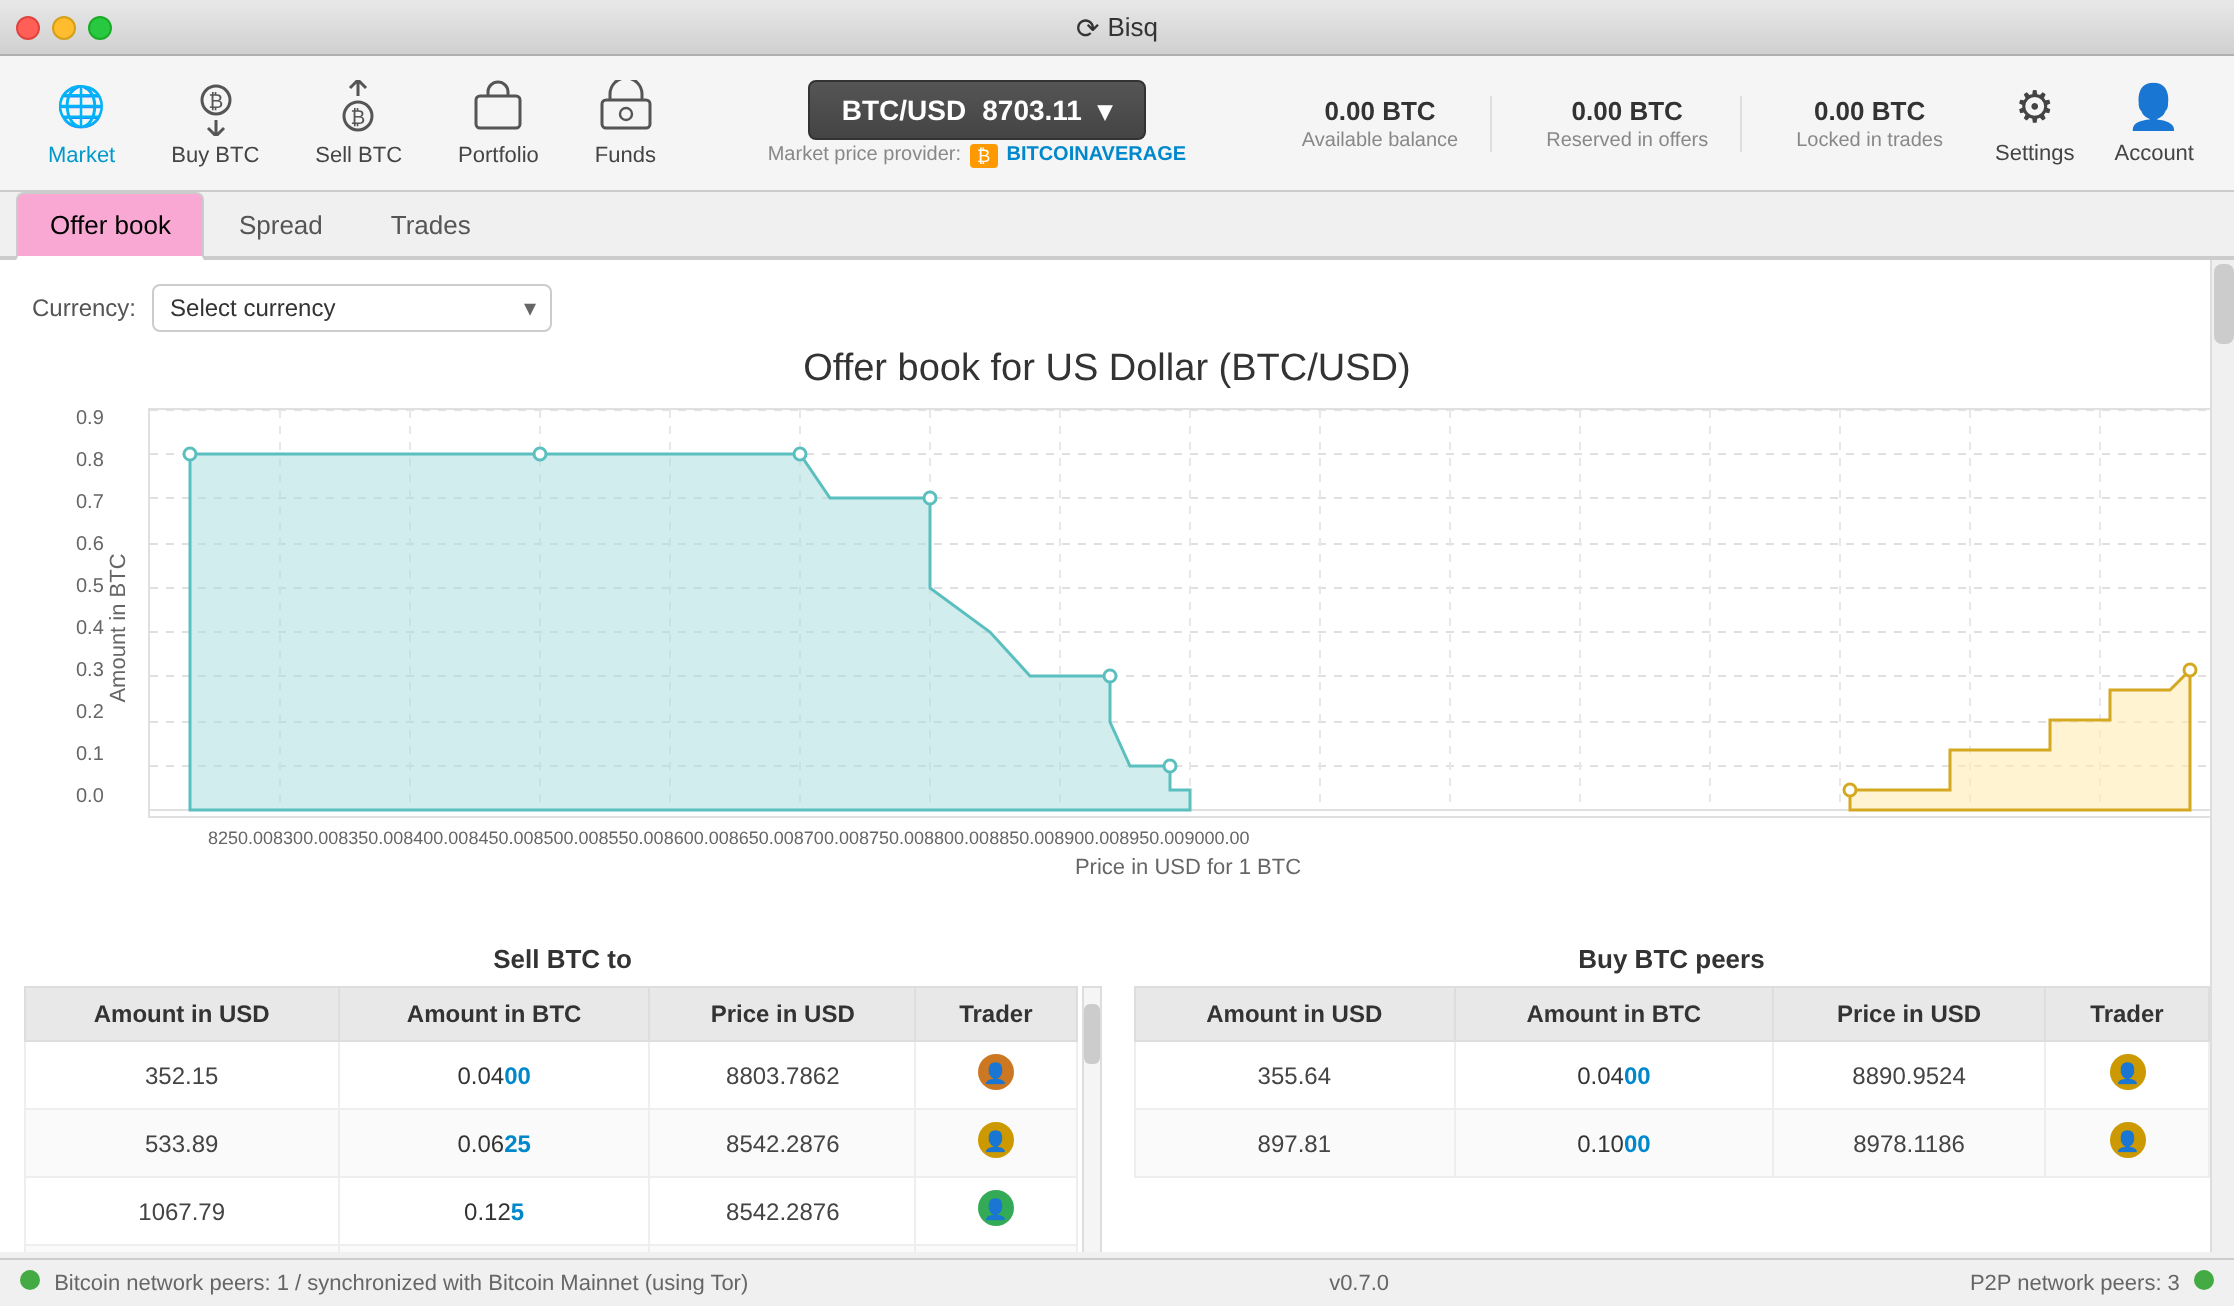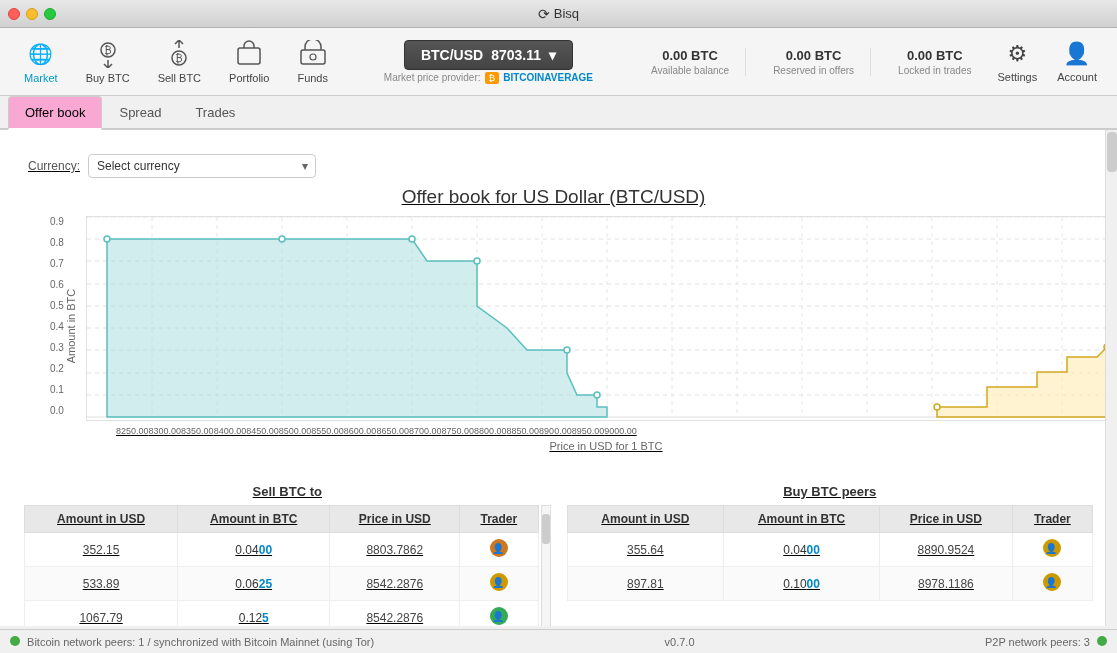--- a/index.html
+++ b/index.html
@@ -170,25 +170,24 @@
       background: #f9a8d4;
       border-color: #ccc;
       color: #000;
       margin-bottom: -2px;
       border-bottom: 2px solid white;
     }
 
     
     .main-content {
       background: white;
-      padding: 16px;
+      padding: 4px;
       height: calc(653px - 28px - 68px - 37px - 24px);
       overflow: hidden;
       position: relative;
-      text-decoration: underline;
     }
 
     
     .scrollbar-y {
       position: absolute;
       right: 0;
       top: 0;
       width: 12px;
       height: 100%;
       background: #f0f0f0;
@@ -215,21 +214,21 @@
     }
     .currency-select {
       border: 1px solid #ccc;
       border-radius: 4px;
       padding: 4px 24px 4px 8px;
       font-size: 12px;
       background: white;
       appearance: none;
       -webkit-appearance: none;
       cursor: pointer;
-      width: 228px;
+      width: 200px;
       color: #333;
       position: relative;
     }
     .currency-select-wrapper {
       position: relative;
       display: inline-block;
     }
     .currency-select-wrapper::after {
       content: '▾';
       position: absolute;

